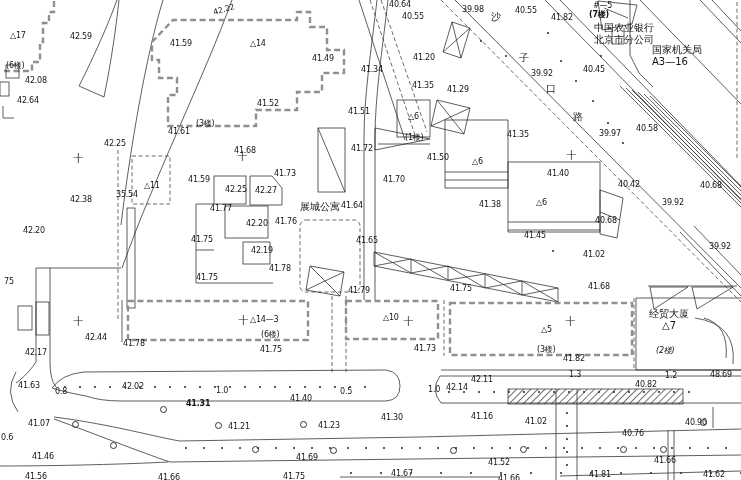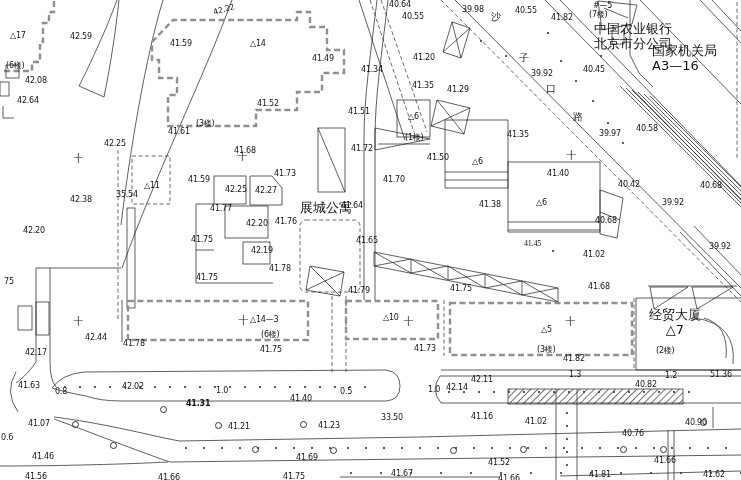--- a/index.html
+++ b/index.html
@@ -6,21 +6,21 @@
   .stage{position:relative;width:741px;height:480px;background:#ffffff;overflow:hidden;
          font-family:"DejaVu Sans",sans-serif;}
   .stage svg{position:absolute;left:0;top:0;}
   .ln{fill:none;stroke:#2a2a2a;stroke-width:.75;}
   .dashT{fill:none;stroke:#3a3a3a;stroke-width:.75;stroke-dasharray:4,2.6;}
   .dashB{fill:none;stroke:#8f8f8f;stroke-width:2.4;stroke-dasharray:6,3.5;}
   .lbl{position:absolute;font-size:8px;line-height:1;color:#141414;white-space:nowrap;
        letter-spacing:-.2px;}
   .bld{font-size:8px;color:#111;}
   .rot{transform:rotate(-16deg);}
-  .cjk{position:absolute;font-size:13px;line-height:1.15;color:#111;white-space:nowrap;}
+  .cjk{position:absolute;font-size:10px;line-height:1.15;color:#111;white-space:nowrap;}
   .roadchar{position:absolute;font-size:10px;color:#1a1a1a;line-height:1;}
   .cross{position:absolute;font-size:15px;font-weight:200;color:#222;line-height:1;}
   .dot{position:absolute;width:1.6px;height:1.6px;background:#3c3c3c;border-radius:50%;}
   .tree{position:absolute;width:5px;height:5px;border:.8px solid #333;border-radius:50%;}
 </style>
 </head>
 <body>
 
 <div class="stage">
 
@@ -194,44 +194,44 @@
       <span class="lbl" style="left: 275px; top: 218px;">41.76</span>
       <span class="lbl" style="left: 191px; top: 236px;">41.75</span>
       <span class="lbl" style="left: 251px; top: 247px;">42.19</span>
       <span class="lbl" style="left: 269px; top: 265px;">41.78</span>
       <span class="lbl" style="left: 196px; top: 274px;">41.75</span>
       <span class="lbl" style="left: 341px; top: 202px;">41.64</span>
       <span class="lbl" style="left: 356px; top: 237px;">41.65</span>
       <span class="lbl" style="left: 383px; top: 176px;">41.70</span>
       <span class="lbl" style="left: 547px; top: 170px;">41.40</span>
       <span class="lbl" style="left: 479px; top: 201px;">41.38</span>
-      <span class="lbl" style="left: 524px; top: 240px; font-family: Liberation Serif, serif;">41.45</span>
+      <span class="lbl" style="left: 524px; top: 232px;">41.45</span>
       <span class="lbl" style="left: 348px; top: 287px;">41.79</span>
       <span class="lbl" style="left: 450px; top: 285px;">41.75</span>
       <span class="lbl" style="left: 260px; top: 346px;">41.75</span>
       <span class="lbl" style="left: 414px; top: 345px;">41.73</span>
       <span class="lbl" style="left: 563px; top: 355px;">41.82</span>
-      <span class="lbl" style="left: 710px; top: 371px;">51.36</span>
+      <span class="lbl" style="left: 710px; top: 371px;">48.69</span>
       <span class="lbl" style="left: 569px; top: 371px;">1.3</span>
       <span class="lbl" style="left: 665px; top: 372px;">1.2</span>
       <span class="lbl" style="left: 635px; top: 381px;">40.82</span>
       <span class="lbl" style="left: 446px; top: 384px;">42.14</span>
       <span class="lbl" style="left: 471px; top: 376px;">42.11</span>
       <span class="lbl" style="left: 428px; top: 386px;">1.0</span>
       <span class="lbl" style="left: 340px; top: 388px;">0.5</span>
       <span class="lbl" style="left: 216px; top: 387px;">1.0</span>
       <span class="lbl" style="left: 55px; top: 388px;">0.8</span>
       <span class="lbl" style="left: 122px; top: 383px;">42.02</span>
       <span class="lbl" style="left: 18px; top: 382px;">41.63</span>
       <span class="lbl" style="left: 85px; top: 334px;">42.44</span>
       <span class="lbl" style="left: 25px; top: 349px;">42.17</span>
       <span class="lbl" style="left: 123px; top: 340px;">41.78</span>
       <span class="lbl" style="left: 186px; top: 400px; font-weight: bold;">41.31</span>
       <span class="lbl" style="left: 290px; top: 395px;">41.40</span>
-      <span class="lbl" style="left: 381px; top: 414px;">33.50</span>
+      <span class="lbl" style="left: 381px; top: 414px;">41.30</span>
       <span class="lbl" style="left: 471px; top: 413px;">41.16</span>
       <span class="lbl" style="left: 28px; top: 420px;">41.07</span>
       <span class="lbl" style="left: 228px; top: 423px;">41.21</span>
       <span class="lbl" style="left: 318px; top: 422px;">41.23</span>
       <span class="lbl" style="left: 1px; top: 434px;">0.6</span>
       <span class="lbl" style="left: 32px; top: 453px;">41.46</span>
       <span class="lbl" style="left: 296px; top: 454px;">41.69</span>
       <span class="lbl" style="left: 25px; top: 473px;">41.56</span>
       <span class="lbl" style="left: 158px; top: 474px;">41.66</span>
       <span class="lbl" style="left: 283px; top: 473px;">41.75</span>
@@ -254,23 +254,23 @@
       <span class="lbl bld" style="left: 144px; top: 182px;">△11</span>
       <span class="lbl bld" style="left: 405px; top: 134px;">(1楼)</span>
       <span class="lbl bld" style="left: 408px; top: 113px;">△6</span>
       <span class="lbl bld" style="left: 472px; top: 158px;">△6</span>
       <span class="lbl bld" style="left: 536px; top: 199px;">△6</span>
       <span class="lbl bld" style="left: 250px; top: 316px;">△14—3</span>
       <span class="lbl bld" style="left: 261px; top: 331px;">(6楼)</span>
       <span class="lbl bld" style="left: 383px; top: 314px;">△10</span>
       <span class="lbl bld" style="left: 541px; top: 326px;">△5</span>
       <span class="lbl bld" style="left: 537px; top: 346px;">(3楼)</span>
-      <span class="lbl bld" style="left: 656px; top: 347px;">(2楼)</span>
+      <span class="lbl bld" style="left: 656px; top: 347px; font-style: italic;">(2楼)</span>
       <span class="lbl bld" style="left: 593px; top: 2px;">#—5</span>
-      <span class="lbl bld" style="left: 589px; top: 11px;">(7楼)</span>
+      <span class="lbl bld" style="left: 589px; top: 11px; font-weight: bold;">(7楼)</span>
     </div>
   <div id="layer-road">
       <span class="roadchar" style="left: 491px; top: 12px;">沙</span>
       <span class="roadchar" style="left: 519px; top: 53px;">子</span>
       <span class="roadchar" style="left: 546px; top: 84px;">口</span>
       <span class="roadchar" style="left: 573px; top: 112px;">路</span>
     </div>
   <div id="layer-crosses">
       <span class="cross" style="left: 72px; top: 151px;">+</span>
       <span class="cross" style="left: 236px; top: 149px;">+</span>

